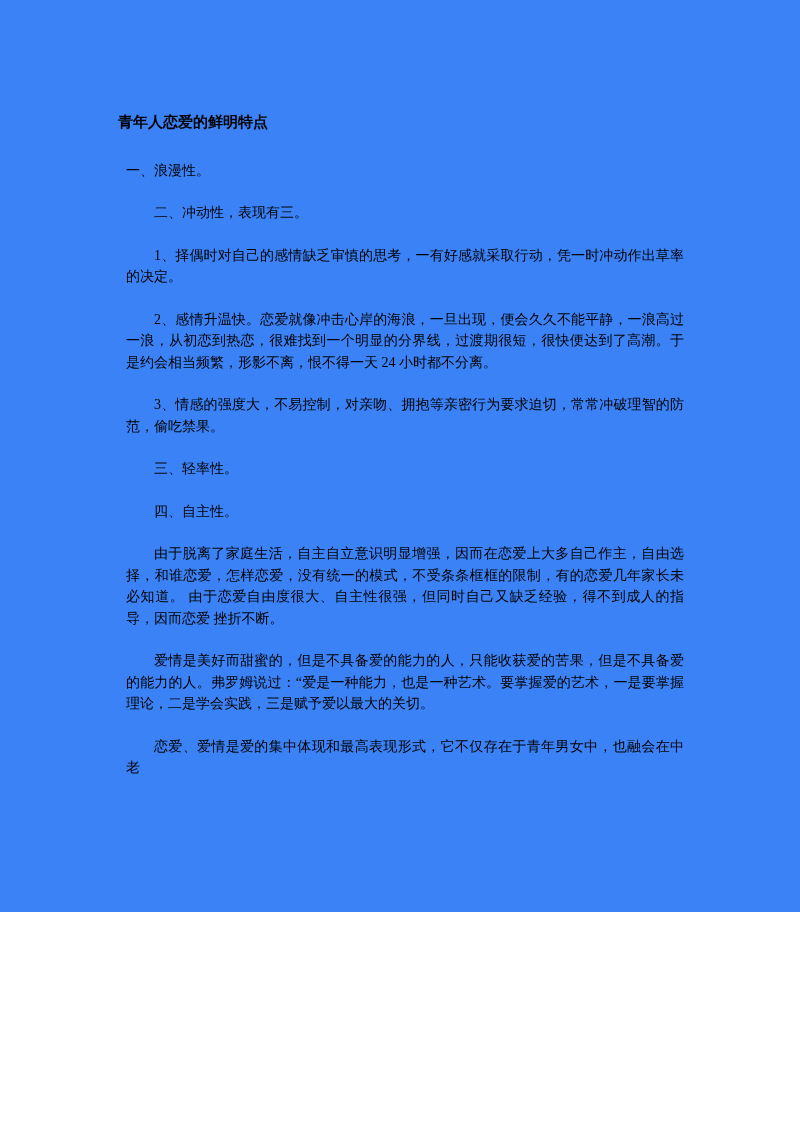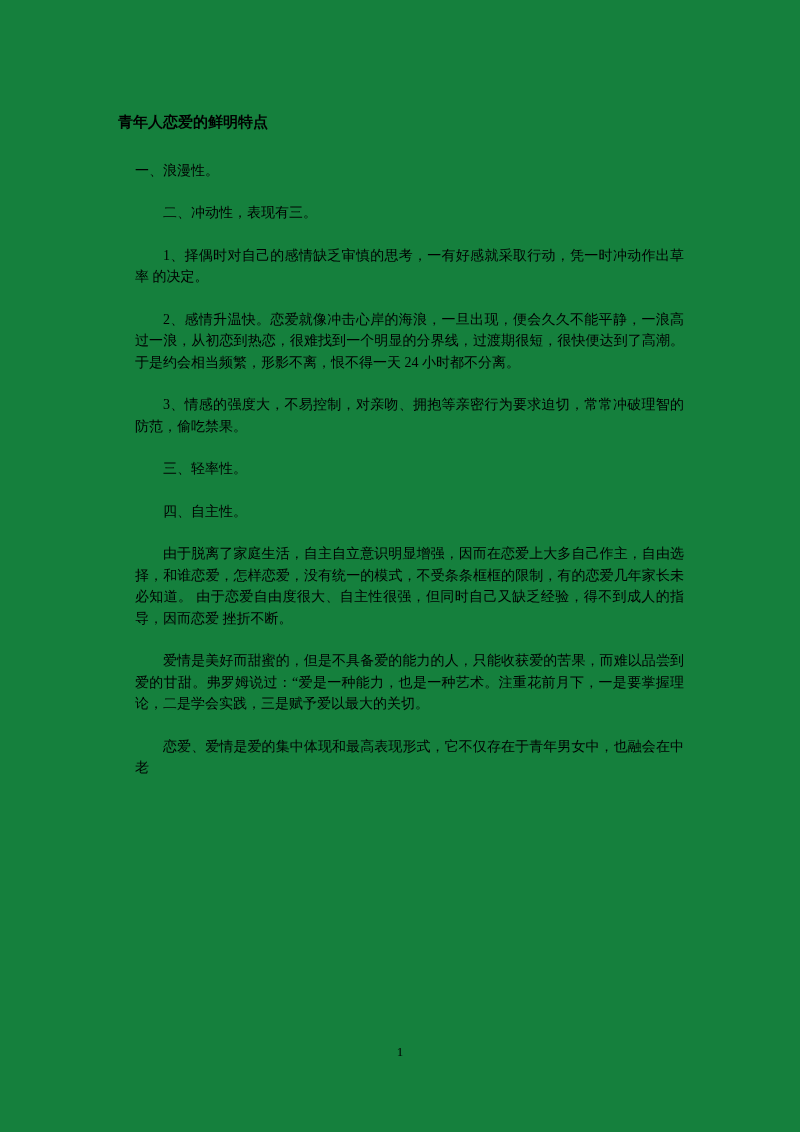--- a/index.html
+++ b/index.html
@@ -4,42 +4,42 @@
 <style>
   * { box-sizing: border-box; }
   html, body {
     margin: 0;
     padding: 0;
     background: #ffffff;
   }
   .page {
     position: relative;
     width: 800px;
-    height: 1132px;
-    background: #15803d;
+    height: 912px;
+    background: #3b82f6;
     overflow: hidden;
     font-family: "Liberation Serif", "DejaVu Serif", serif;
     color: #000000;
   }
   .content {
     position: absolute;
     left: 118px;
     top: 112px;
     width: 566px;
     font-size: 14px;
     line-height: 21.5px;
   }
   .doc-title {
     font-size: 15px;
     font-weight: bold;
     margin: 0 0 26px 0;
     line-height: 21.5px;
   }
   .block {
-    margin: 0 0 21px 17px;
+    margin: 0 0 21px 8px;
     text-align: justify;
   }
   .indent { text-indent: 2em; }
   .flush  { text-indent: 0; }
   .page-number {
     position: absolute;
     top: 1044px;
     left: 0;
     width: 100%;
     text-align: center;
@@ -65,19 +65,19 @@
 
     <p class="block indent">3、情感的强度大，不易控制，对亲吻、拥抱等亲密行为要求迫切，常常冲破理智的防范，偷吃禁果。</p>
 
     <p class="block indent">三、轻率性。</p>
 
 
     <p class="block indent">四、自主性。</p>
 
     <p class="block indent">由于脱离了家庭生活，自主自立意识明显增强，因而在恋爱上大多自己作主，自由选择，和谁恋爱，怎样恋爱，没有统一的模式，不受条条框框的限制，有的恋爱几年家长未必知道。 由于恋爱自由度很大、自主性很强，但同时自己又缺乏经验，得不到成人的指导，因而恋爱 挫折不断。</p>
 
-    <p class="block indent">爱情是美好而甜蜜的，但是不具备爱的能力的人，只能收获爱的苦果，而难以品尝到爱的甘甜。弗罗姆说过：“爱是一种能力，也是一种艺术。注重花前月下，一是要掌握理论，二是学会实践，三是赋予爱以最大的关切。</p>
+    <p class="block indent">爱情是美好而甜蜜的，但是不具备爱的能力的人，只能收获爱的苦果，但是不具备爱的能力的人。弗罗姆说过：“爱是一种能力，也是一种艺术。要掌握爱的艺术，一是要掌握理论，二是学会实践，三是赋予爱以最大的关切。</p>
 
     <p class="block indent">恋爱、爱情是爱的集中体现和最高表现形式，它不仅存在于青年男女中，也融会在中老</p>
   </div>
 
   <div class="page-number">1</div>
 </div>
 
 </body></html>

